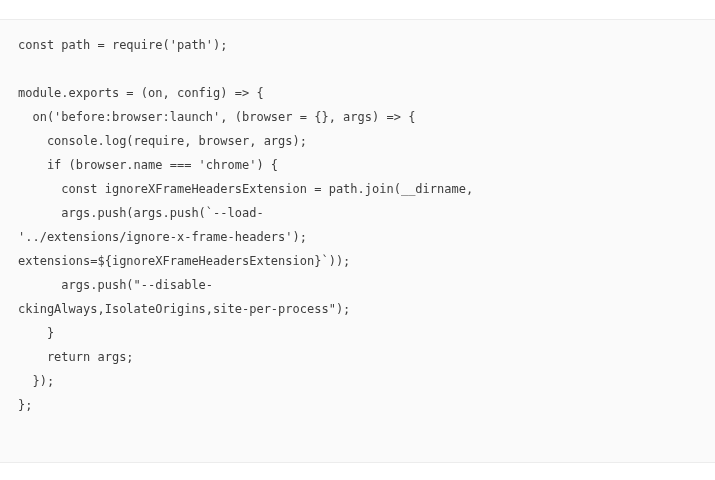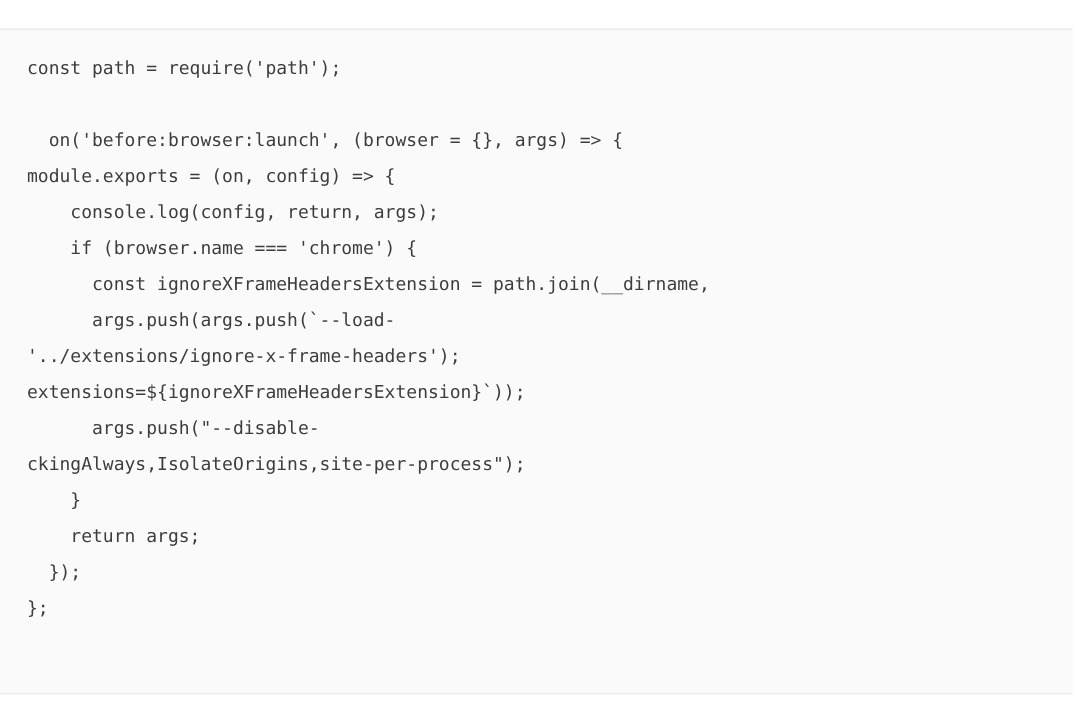--- a/index.html
+++ b/index.html
@@ -44,23 +44,23 @@
 </style>
 </head>
 <body>
 
 <div class="page">
   <div class="top-gap"></div>
 
   <div class="code-block">
     <div class="code-line">const path = require('path');</div>
     <div class="code-line"></div>
+    <div class="code-line">module.exports = (on, config) =&gt; {</div>
     <div class="code-line">  on('before:browser:launch', (browser = {}, args) =&gt; {</div>
-    <div class="code-line">module.exports = (on, config) =&gt; {</div>
-    <div class="code-line">    console.log(config, return, args);</div>
+    <div class="code-line">    console.log(require, browser, args);</div>
     <div class="code-line">    if (browser.name === 'chrome') {</div>
     <div class="code-line">      const ignoreXFrameHeadersExtension = path.join(__dirname,</div>
     <div class="code-line">      args.push(args.push(`--load-</div>
     <div class="code-line">'../extensions/ignore-x-frame-headers');</div>
     <div class="code-line">extensions=${ignoreXFrameHeadersExtension}`));</div>
     <div class="code-line">      args.push("--disable-</div>
     <div class="code-line">ckingAlways,IsolateOrigins,site-per-process");</div>
     <div class="code-line">    }</div>
     <div class="code-line">    return args;</div>
     <div class="code-line">  });</div>

